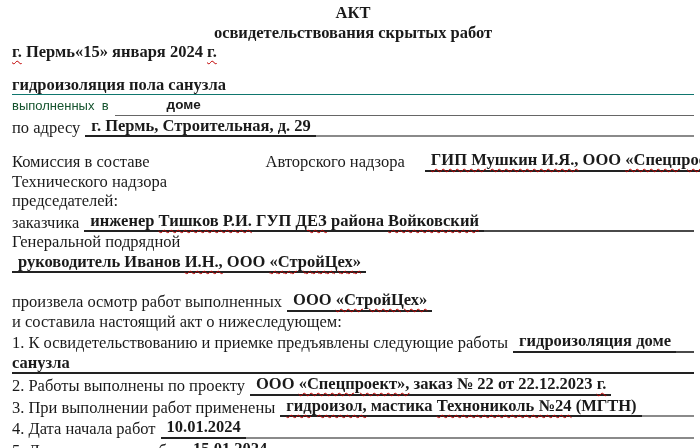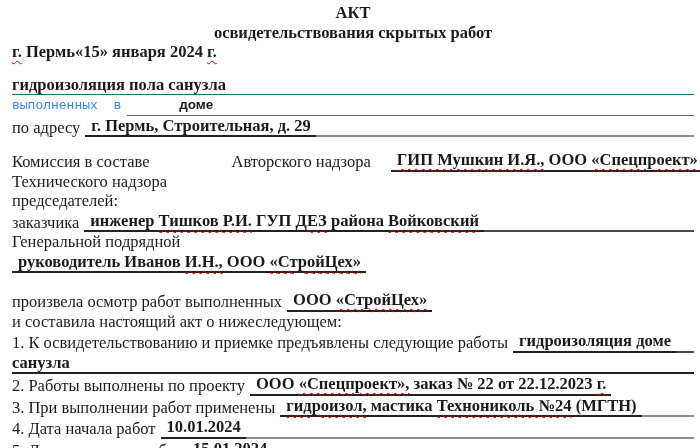--- a/index.html
+++ b/index.html
@@ -17,32 +17,32 @@
   .gap-lg{height:17px;}
   
   .val{font-weight:bold;border-bottom:2px solid #222;padding:0 5px 0 6px;}
   
   .fill{flex:1;border-bottom:2px solid #8a8a8a;min-width:4px;}
   .fill.dark{border-bottom-color:#4a4a4a;}
   .fill.black{border-bottom-color:#222;}
   
   .workname{font-weight:bold;border-bottom:1px solid #0f766e;}
   
-  .sans{font-family:Liberation Mono, monospace;font-size:13px;color:#3b82f6;}
+  .sans{font-family:Liberation Sans, sans-serif;font-size:13px;color:#14532d;}
   .sans-fill{flex:1;border-bottom:1.5px solid #666;margin-left:6px;}
   .sans-val{font-family:"Liberation Sans","DejaVu Sans",sans-serif;font-size:13.5px;font-weight:bold;padding-left:52px;}
   
   .sq{
     text-decoration-line:underline;
     text-decoration-style:wavy;
     text-decoration-color:#c00000;
     text-decoration-thickness:1px;
     text-underline-offset:3px;
   }
-  .ml-tab1{margin-left:82px;}
+  .ml-tab1{margin-left:116px;}
   .ml-tab2{margin-left:20px;}
   .lbl{margin-right:5px;}
   .num{margin-right:4px;}
 </style>
 </head>
 <body>
 
 <div class="page">
 
   <div class="center">АКТ</div>

